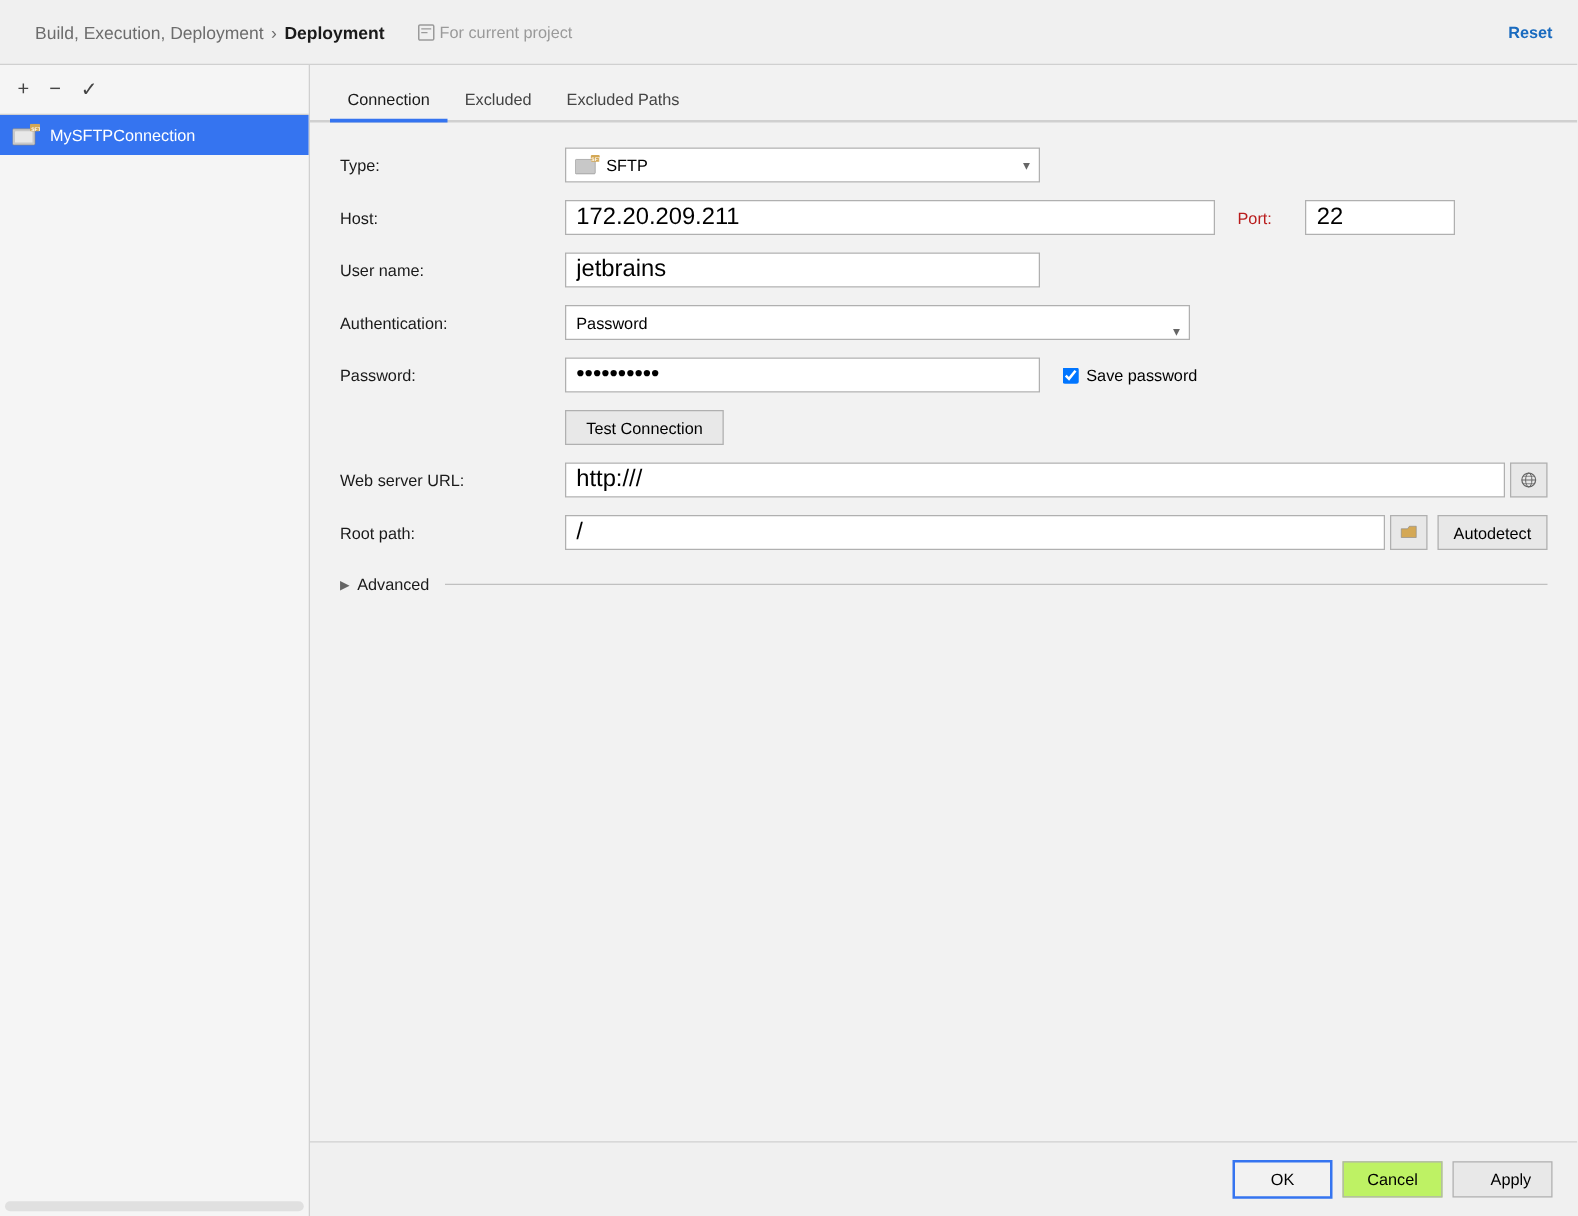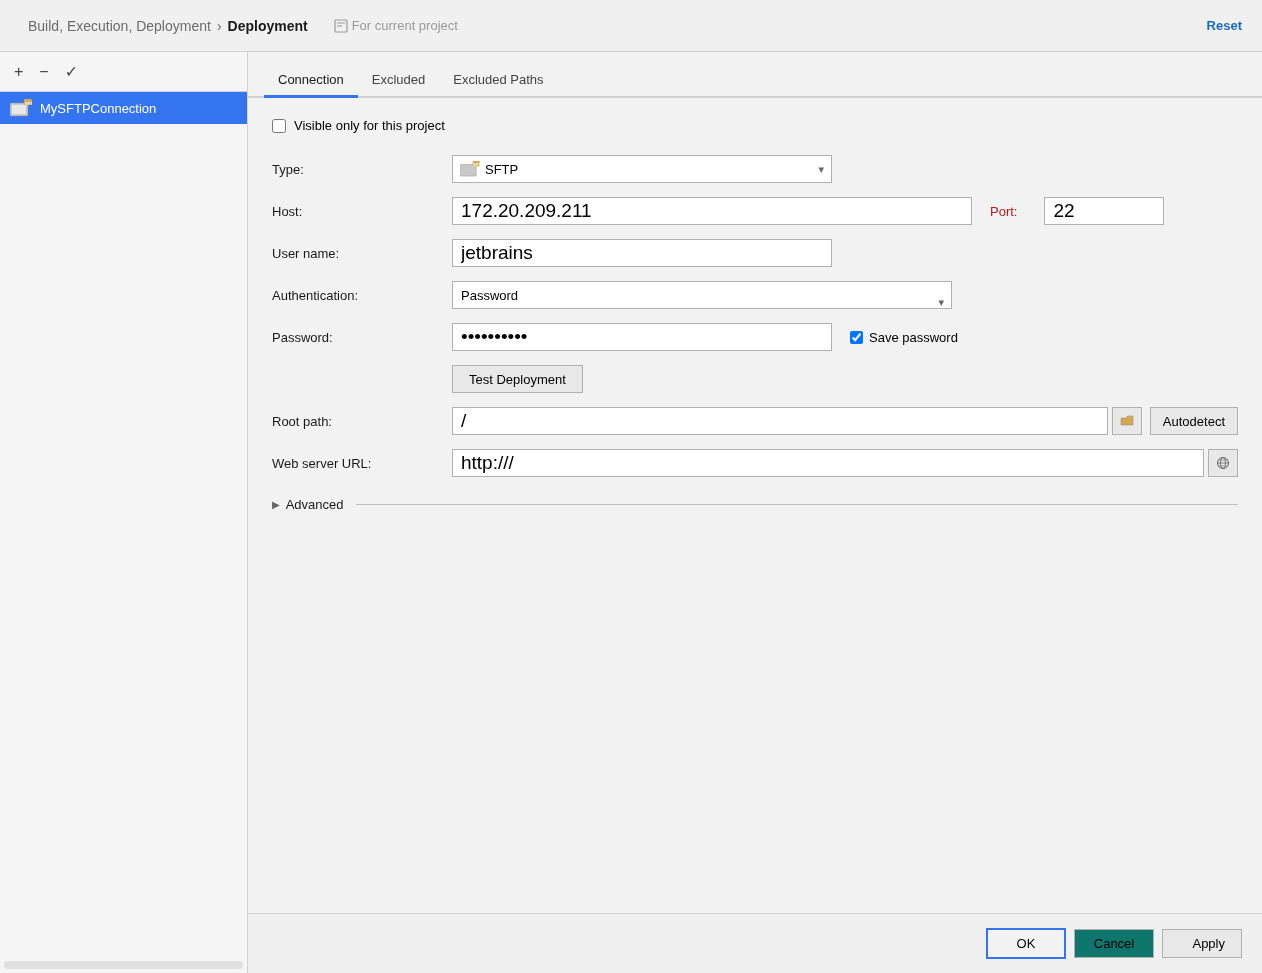--- a/index.html
+++ b/index.html
@@ -370,21 +370,21 @@
     .btn-ok {
       background: #f2f2f2;
       border: 2px solid #3574f0;
       padding: 6px 28px;
       font-size: 13px;
       font-family: inherit;
       cursor: pointer;
       min-width: 80px;
     }
     .btn-cancel {
-      background: #0f766e;
+      background: #bef264;
       border: 1px solid #b0b0b0;
       padding: 6px 16px;
       font-size: 13px;
       font-family: inherit;
       cursor: pointer;
       min-width: 80px;
     }
     .btn-apply {
       background: #e8e8e8;
       border: 1px solid #b0b0b0;
@@ -455,24 +455,20 @@
       <div class="tab">
         <span>Excluded</span>
       </div>
       <div class="tab">
         <span>Excluded Paths</span>
       </div>
     </div>
 
     <div class="form-area">
 
-      <div class="checkbox-row">
-        <input type="checkbox" style="">
-        <label>Visible only for this project</label>
-      </div>
 
       <div class="form-row">
         <span class="form-label">Type:</span>
         <div class="form-control-wrap">
           <div class="type-select-wrap">
             <span class="type-icon-inside">
               <svg width="20" height="16" viewBox="0 0 22 18">
                 <rect x="0" y="4" width="18" height="13" rx="1" fill="#c8c8c8" stroke="#888" stroke-width="0.5"></rect>
                 <rect x="14" y="0" width="8" height="6" rx="1" fill="#d4a855"></rect>
                 <text x="14.5" y="5.5" font-size="4.5" fill="#fff" font-weight="bold" font-family="Arial">SFTP</text>
@@ -523,56 +519,56 @@
         <div class="form-control-wrap">
           <input type="password" class="password-input" value="1234567890" style="">
           <div class="save-password-wrap">
             <input type="checkbox" checked="" style="">
             <label>Save password</label>
           </div>
         </div>
       </div>
 
       <div class="test-conn-row">
-        <button class="btn-default">Test Deployment</button>
-      </div>
-
-      <div class="form-row">
-        <span class="form-label">Root path:</span>
-        <div class="form-control-wrap">
-          <div class="full-width-wrap">
-            <input type="text" class="root-path-input" style="flex: 1 1 0%;" value="/">
-            <button class="folder-icon-btn">
-              <svg width="14" height="12" viewBox="0 0 14 12">
-                <path d="M1 3h5l1.5-2H13v9H1z" fill="#d4a855" stroke="#888" stroke-width="0.5"></path>
-              </svg>
-            </button>
-          </div>
-          <button class="autodetect-btn">Autodetect</button>
-        </div>
+        <button class="btn-default">Test Connection</button>
       </div>
 
       <div class="form-row">
         <span class="form-label">Web server URL:</span>
         <div class="form-control-wrap">
           <div class="full-width-wrap">
             <input type="text" class="web-url-input" style="flex: 1 1 0%;" value="http:///">
             <button class="globe-icon-btn">
               <svg width="14" height="14" viewBox="0 0 14 14">
                 <circle cx="7" cy="7" r="5.5" stroke="#666" stroke-width="1" fill="none"></circle>
                 <ellipse cx="7" cy="7" rx="2.5" ry="5.5" stroke="#666" stroke-width="0.8" fill="none"></ellipse>
                 <line x1="1.5" y1="7" x2="12.5" y2="7" stroke="#666" stroke-width="0.8"></line>
                 <line x1="2.5" y1="4" x2="11.5" y2="4" stroke="#666" stroke-width="0.6"></line>
                 <line x1="2.5" y1="10" x2="11.5" y2="10" stroke="#666" stroke-width="0.6"></line>
               </svg>
             </button>
           </div>
         </div>
       </div>
 
+      <div class="form-row">
+        <span class="form-label">Root path:</span>
+        <div class="form-control-wrap">
+          <div class="full-width-wrap">
+            <input type="text" class="root-path-input" style="flex: 1 1 0%;" value="/">
+            <button class="folder-icon-btn">
+              <svg width="14" height="12" viewBox="0 0 14 12">
+                <path d="M1 3h5l1.5-2H13v9H1z" fill="#d4a855" stroke="#888" stroke-width="0.5"></path>
+              </svg>
+            </button>
+          </div>
+          <button class="autodetect-btn">Autodetect</button>
+        </div>
+      </div>
+
       <div class="advanced-section">
         <button class="advanced-toggle">
           <span class="chevron-right">▶</span>
           <span>Advanced</span>
         </button>
         <div class="advanced-divider"></div>
       </div>
 
     </div>
 

